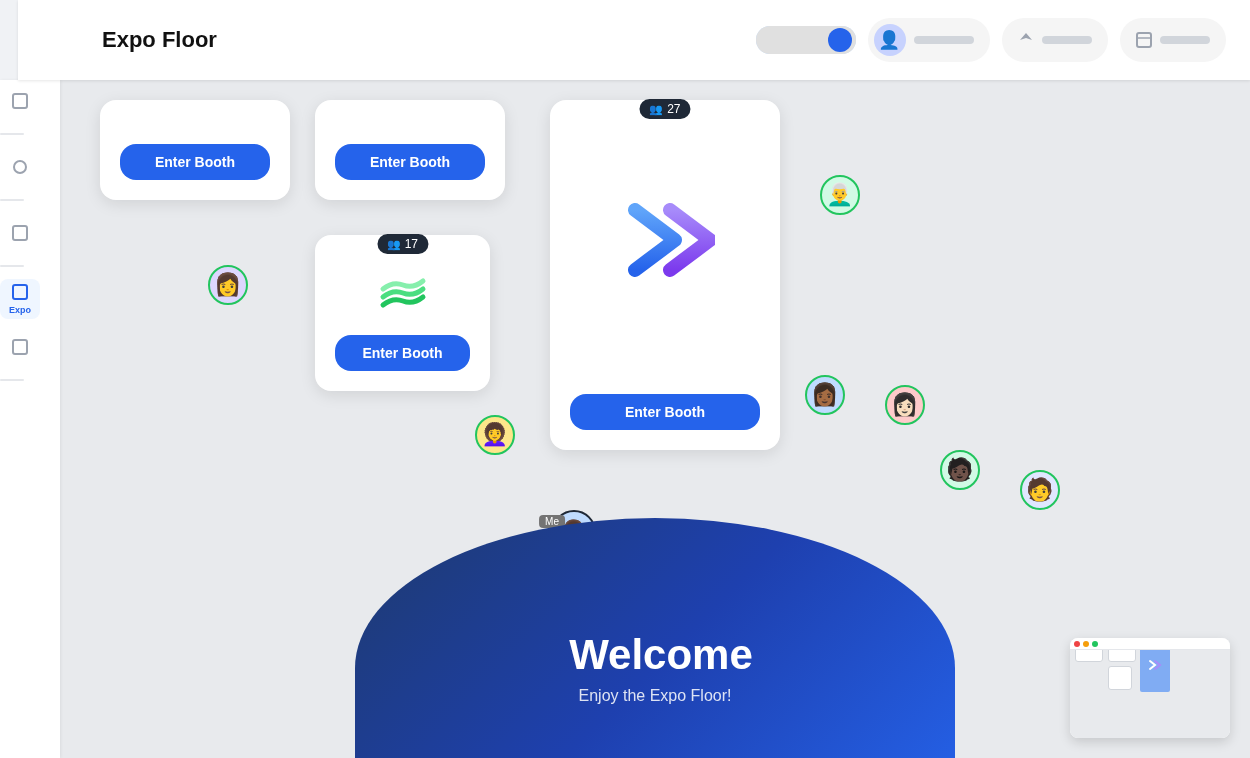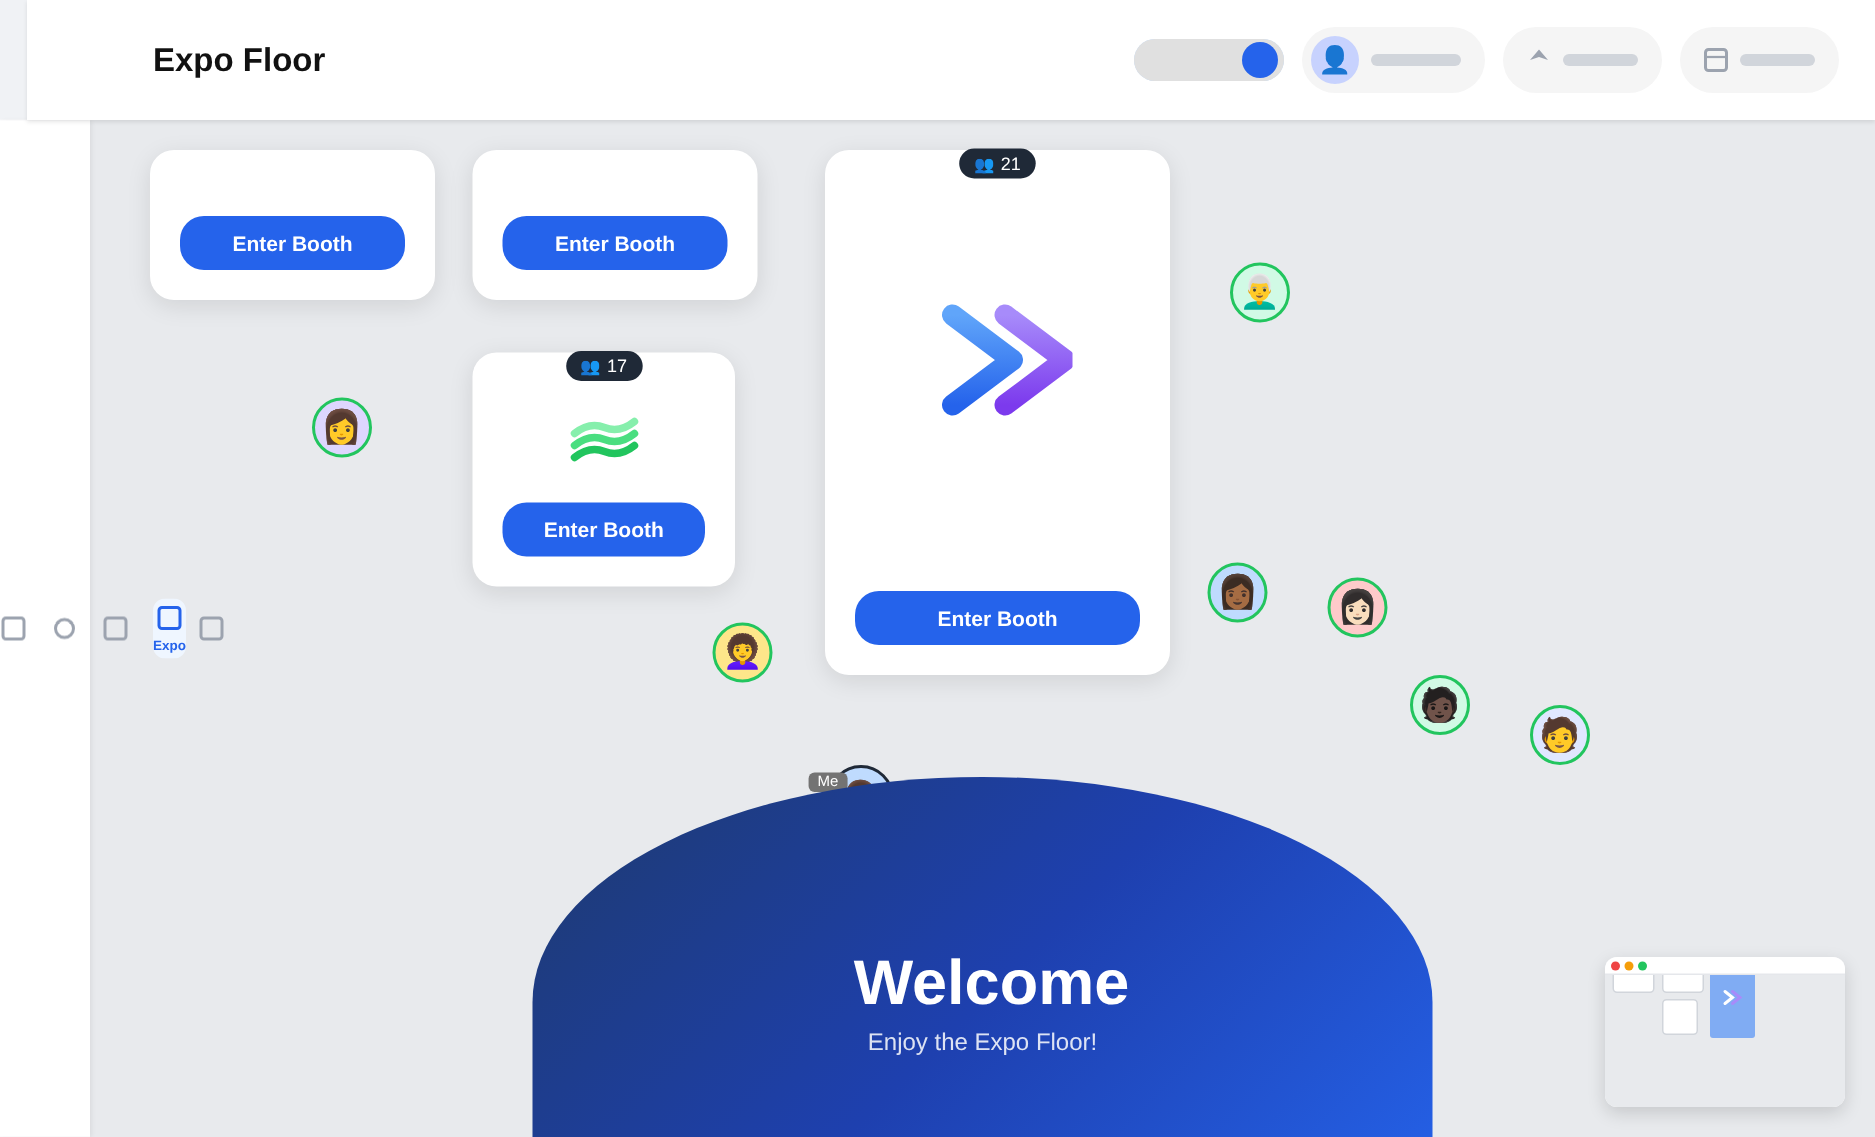--- a/index.html
+++ b/index.html
@@ -45,22 +45,22 @@
       display: flex; align-items: center; gap: 8px;
       background: #f5f5f5; border-radius: 24px; padding: 8px 16px;
       height: 44px; cursor: pointer; border: none;
     }
     .icon-shape { width: 16px; height: 16px; }
     .btn-line { width: 50px; height: 8px; background: #d1d5db; border-radius: 4px; }
 
     
     .sidebar {
       position: fixed; left: 0; top: 80px; bottom: 0; width: 60px;
-      background: white; display: flex; flex-direction: row;
-      align-items: center; padding: 12px 0; gap: 8px;
+      background: white; display: flex; flex-direction: column;
+      align-items: flex-start; padding: 1px 0; gap: 8px;
       box-shadow: 1px 0 3px rgba(0,0,0,0.06); z-index: 99;
     }
     .sidebar-item {
       width: 40px; height: 40px; display: flex; flex-direction: column;
       align-items: center; justify-content: center; border-radius: 8px;
       cursor: pointer; gap: 4px;
     }
     .sidebar-item.active { background: #eff6ff; }
     .sidebar-item.active .si-label { color: #2563eb; font-weight: 600; }
     .si-label { font-size: 9px; color: #6b7280; }
@@ -240,21 +240,21 @@
         <path d="M10 42 Q20 34 30 38 Q40 42 50 34" stroke="#22c55e" stroke-width="5" fill="none" stroke-linecap="round"></path>
         <path d="M10 26 Q20 18 30 22 Q40 26 50 18" stroke="#86efac" stroke-width="5" fill="none" stroke-linecap="round"></path>
       </svg>
     </div>
     <button class="enter-btn">Enter Booth</button>
   </div>
 
   <div class="booth-card" style="top:20px; left:490px; width:230px; min-height:350px; padding-top:30px; justify-content:space-between;">
     <div class="booth-badge">
       <span class="badge-icon">👥</span>
-      <span>21</span>
+      <span>27</span>
     </div>
 
     <div class="arrow-logo" style="margin: 60px auto 20px;">
       <svg viewBox="0 0 100 100" fill="none">
 
         <path d="M20 20 L60 50 L20 80" stroke="url(#blueGrad)" stroke-width="14" fill="none" stroke-linecap="round" stroke-linejoin="round"></path>
 
         <path d="M55 20 L95 50 L55 80" stroke="url(#purpGrad)" stroke-width="14" fill="none" stroke-linecap="round" stroke-linejoin="round"></path>
         <defs>
           <linearGradient id="blueGrad" x1="0" y1="0" x2="0" y2="1">

